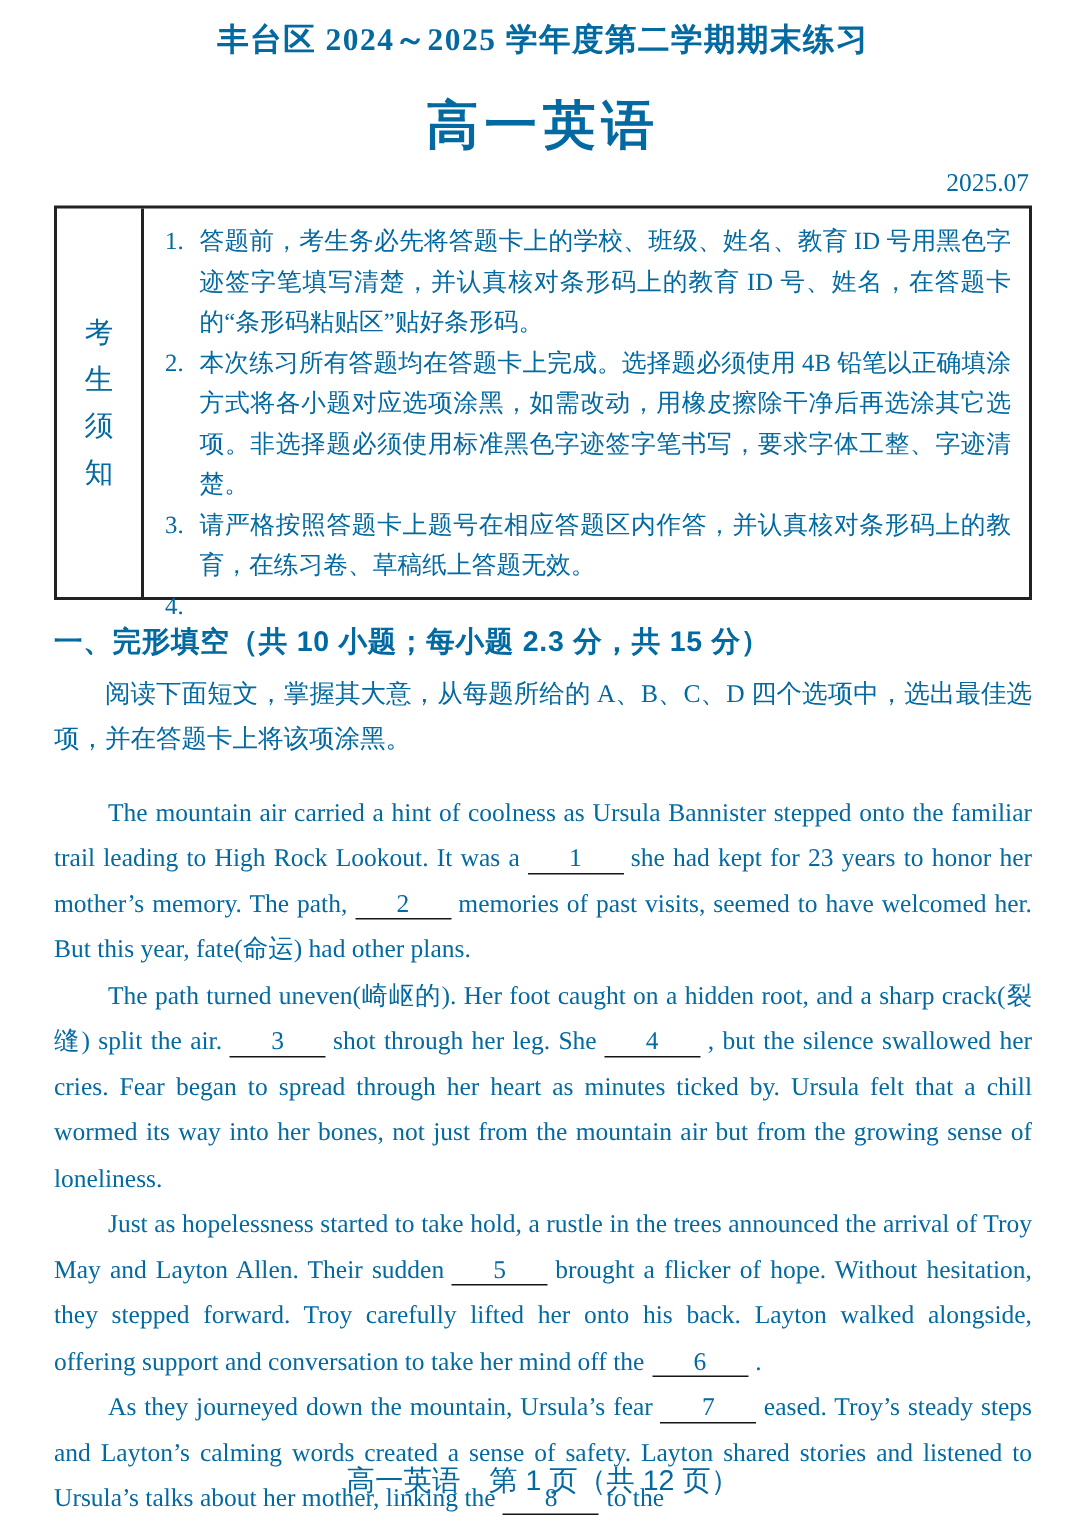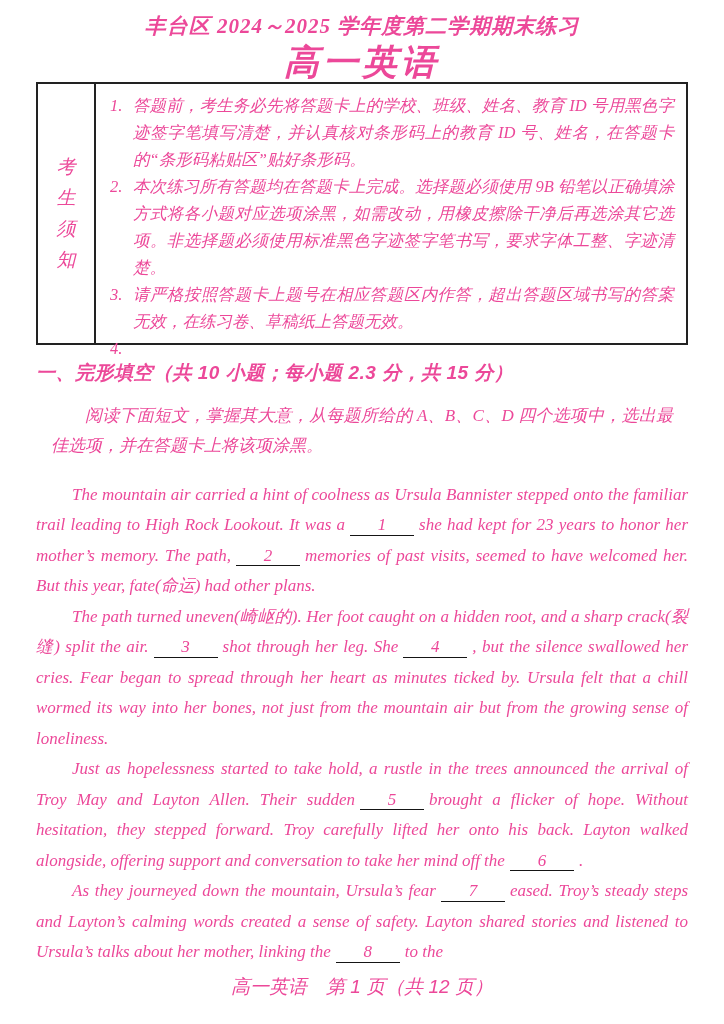--- a/index.html
+++ b/index.html
@@ -5,42 +5,41 @@
   html, body {
     margin: 0;
     padding: 0;
     background: #ffffff;
   }
   .page {
     position: relative;
     width: 724px;
     height: 1024px;
     background: #ffffff;
-    color: #ec4899;
+    color: #0369a1;
     box-sizing: border-box;
     padding: 10px 36px 0 36px;
     overflow: hidden;
     font-family: "Liberation Serif", "DejaVu Serif", serif;
-    font-style: italic;
   }
   
   .title-line1 {
     text-align: center;
     font-size: 21px;
     font-weight: bold;
     letter-spacing: 1px;
     margin-top: 2px;
   }
   .title-line2 {
     text-align: center;
     font-family: "Liberation Sans", "DejaVu Sans", sans-serif;
     font-size: 35px;
     font-weight: bold;
     letter-spacing: 4px;
-    margin-top: 3px;
+    margin-top: 25px;
     line-height: 1.1;
   }
   .exam-date {
     text-align: right;
     font-size: 17px;
     margin: 8px 2px 5px 0;
   }
   
   .notice-box {
     display: flex;
@@ -85,21 +84,21 @@
     font-size: 19px;
     font-weight: bold;
     margin: 15px 0 7px 0;
     letter-spacing: 0.5px;
   }
   .section-instructions {
     font-size: 17px;
     line-height: 30px;
     text-indent: 2em;
     text-align: justify;
-    margin: 15px;
+    margin: 0;
   }
   
   .passage { margin-top: 19px; }
   .para {
     margin: 0;
     font-size: 17px;
     line-height: 30.5px;
     text-indent: 36px;
     text-align: justify;
   }
@@ -124,41 +123,42 @@
     font-size: 19px;
   }
 </style>
 </head>
 <body>
 
 <div class="page">
 
   <div class="title-line1">丰台区 2024～2025 学年度第二学期期末练习</div>
   <div class="title-line2">高一英语</div>
+  <div class="exam-date">2025.07</div>
 
   <div class="notice-box">
     <div class="notice-side">
       <span>考</span>
       <span>生</span>
       <span>须</span>
       <span>知</span>
     </div>
     <div class="notice-body">
       <ol class="notice-list">
         <li class="notice-item">
           <span class="num">1.</span>
           <span>答题前，考生务必先将答题卡上的学校、班级、姓名、教育 ID 号用黑色字迹签字笔填写清楚，并认真核对条形码上的教育 ID 号、姓名，在答题卡的“条形码粘贴区”贴好条形码。</span>
         </li>
         <li class="notice-item">
           <span class="num">2.</span>
-          <span>本次练习所有答题均在答题卡上完成。选择题必须使用 9B 铅笔以正确填涂方式将各小题对应选项涂黑，如需改动，用橡皮擦除干净后再选涂其它选项。非选择题必须使用标准黑色字迹签字笔书写，要求字体工整、字迹清楚。</span>
+          <span>本次练习所有答题均在答题卡上完成。选择题必须使用 4B 铅笔以正确填涂方式将各小题对应选项涂黑，如需改动，用橡皮擦除干净后再选涂其它选项。非选择题必须使用标准黑色字迹签字笔书写，要求字体工整、字迹清楚。</span>
         </li>
         <li class="notice-item">
           <span class="num">3.</span>
-          <span>请严格按照答题卡上题号在相应答题区内作答，超出答题区域书写的答案无效，在练习卷、草稿纸上答题无效。</span>
+          <span>请严格按照答题卡上题号在相应答题区内作答，并认真核对条形码上的教育，在练习卷、草稿纸上答题无效。</span>
         </li>
         <li class="notice-item">
           <span class="num">4.</span>
         </li>
       </ol>
     </div>
   </div>
 
   <div class="section-heading">一、完形填空（共 10 小题；每小题 2.3 分，共 15 分）</div>
   <p class="section-instructions">阅读下面短文，掌握其大意，从每题所给的 A、B、C、D 四个选项中，选出最佳选项，并在答题卡上将该项涂黑。</p>

